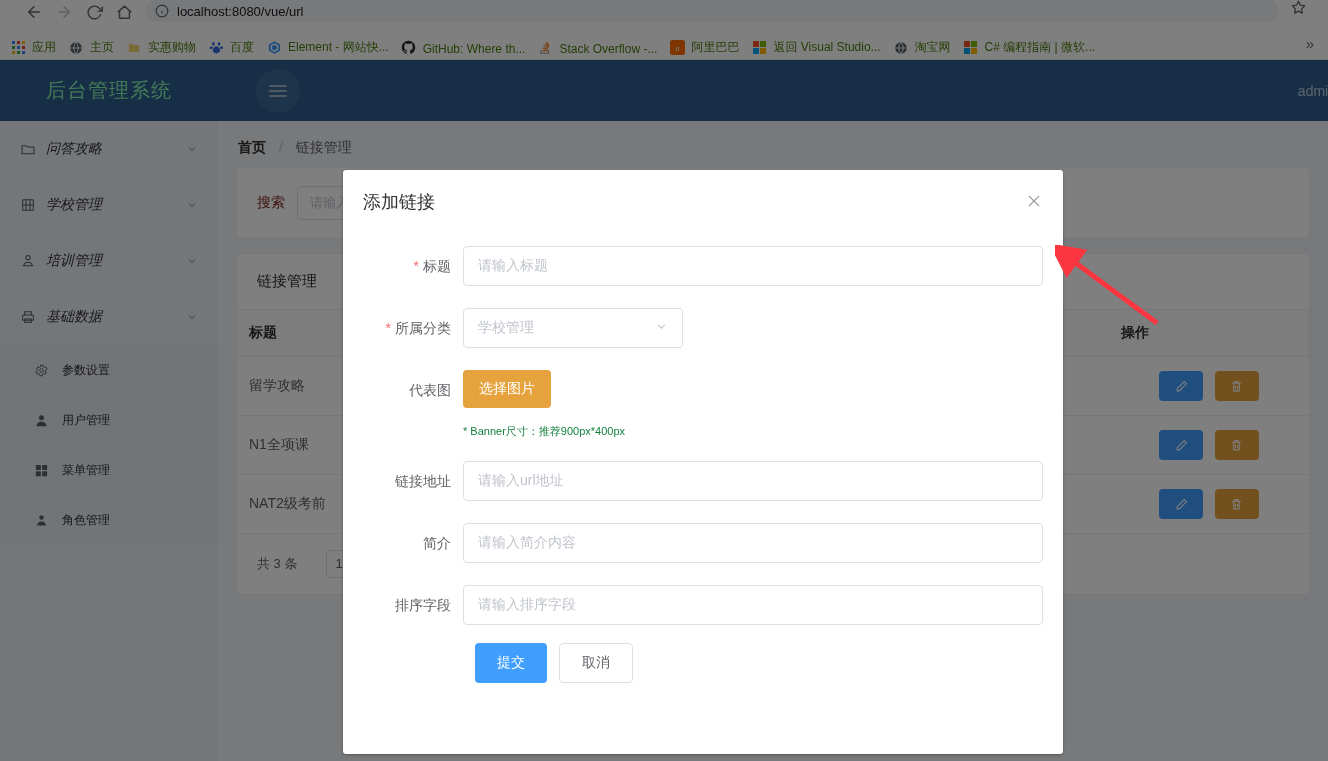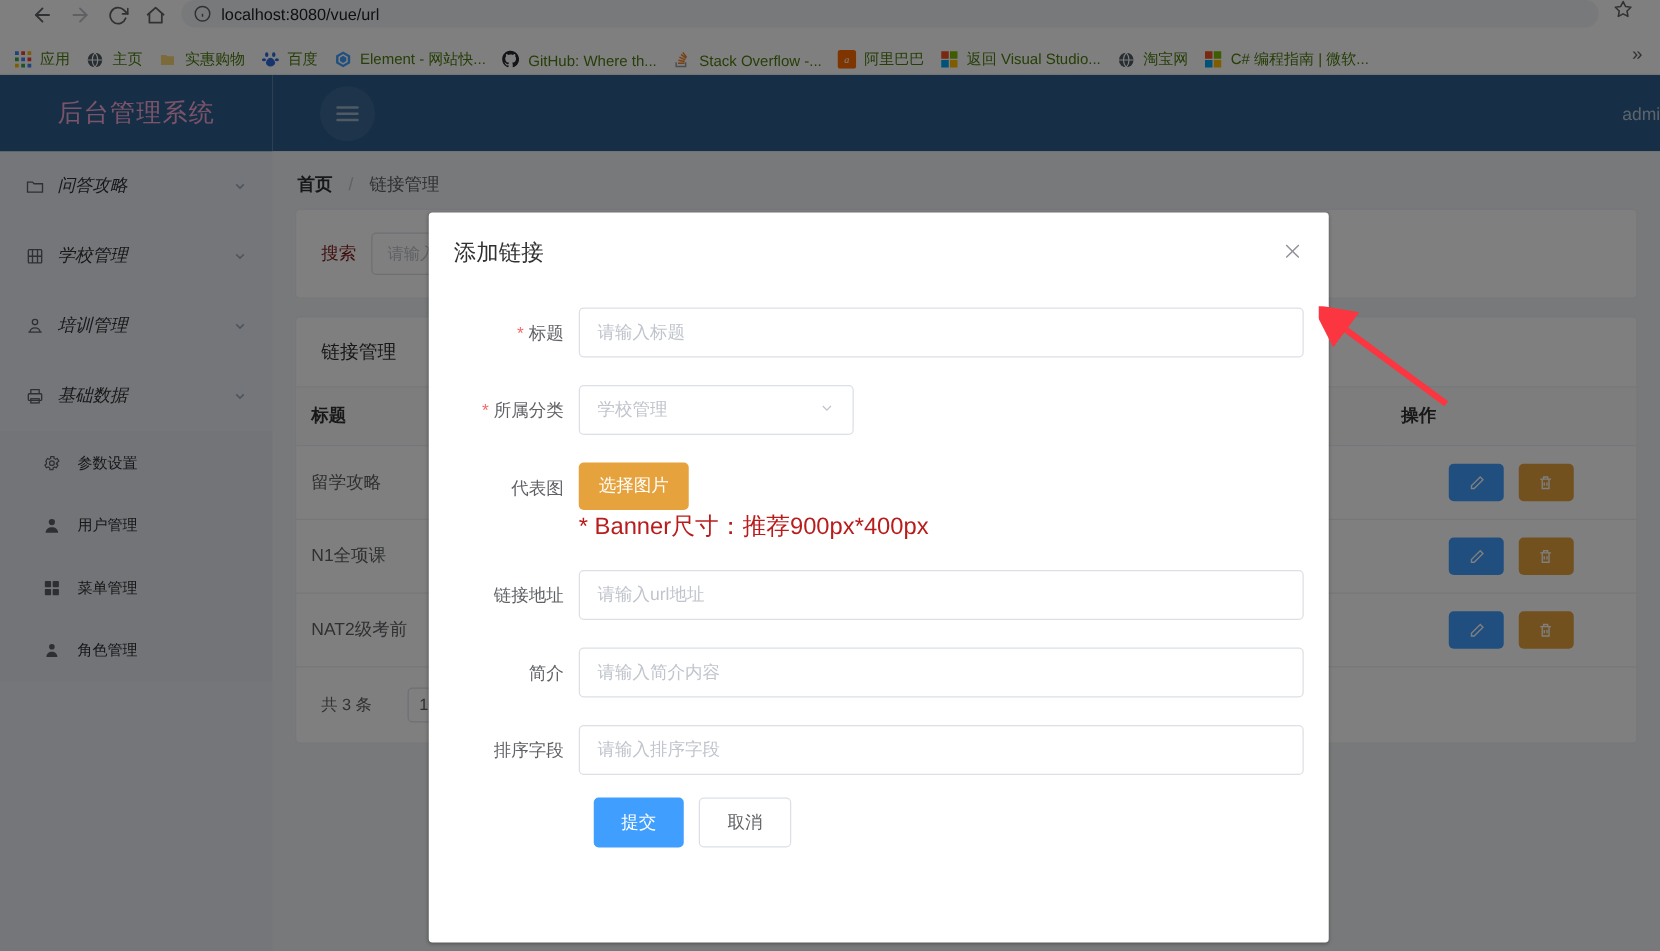--- a/index.html
+++ b/index.html
@@ -59,21 +59,21 @@
   .app {
     position: absolute; top: 60px; left: 0; width: 1328px; height: 701px;
     background: #f0f2f5; overflow: hidden;
   }
 
   .sidebar {
     position: absolute; top: 0; left: 0; width: 218px; height: 701px;
     background: #e9edf2;
   }
   .logo {
-    height: 61px; background: #2c5e8e; color: #f9a8d4;
+    height: 61px; background: #2c5e8e; color: #86efac;
     display: flex; align-items: center; justify-content: center;
     font-size: 20px; letter-spacing: 1px;
   }
   .menu { padding-top: 0; }
   .menu-item {
     height: 56px; display: flex; align-items: center; padding: 0 20px;
     color: #303133; font-size: 14px; position: relative;
   }
   .menu-item .mi-icon { width: 22px; flex: none; display:flex; align-items:center; color:#5a5e66; }
   .menu-item .mi-label { flex: 1; padding-left: 4px; font-style: italic; }
@@ -175,21 +175,21 @@
     width: 220px; height: 40px; border: 1px solid #dcdfe6; border-radius: 4px;
     padding: 0 14px; font-size: 14px; color: #c0c4cc;
     display: flex; align-items: center; justify-content: space-between; background: #fff;
   }
   .sel .caret { color: #c0c4cc; font-size: 12px; }
   .btn-pick {
     display: inline-flex; align-items: center; justify-content: center;
     height: 38px; padding: 0 16px; background: #e6a23c; color: #fff;
     border-radius: 4px; font-size: 14px;
   }
-  .hint { color: #b91c1c; font-size: 19px; }
+  .hint { color: #15803d; font-size: 11px; margin-top: 16px; }
   .form-actions { display: flex; padding-left: 112px; margin-top: -4px; }
   .btn {
     height: 40px; padding: 0 22px; border-radius: 4px; font-size: 14px;
     display: inline-flex; align-items: center; justify-content: center; margin-right: 12px;
   }
   .btn-primary { background: #409eff; color: #fff; }
   .btn-default { background: #fff; color: #606266; border: 1px solid #dcdfe6; }
 
   
   .arrow-anno { position: absolute; left: 1055px; top: 245px; z-index: 70; pointer-events: none; }

